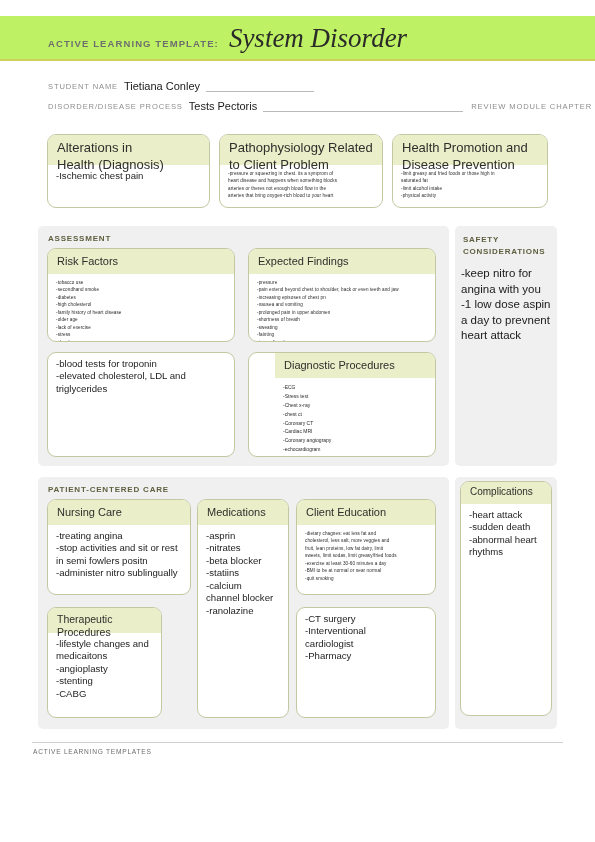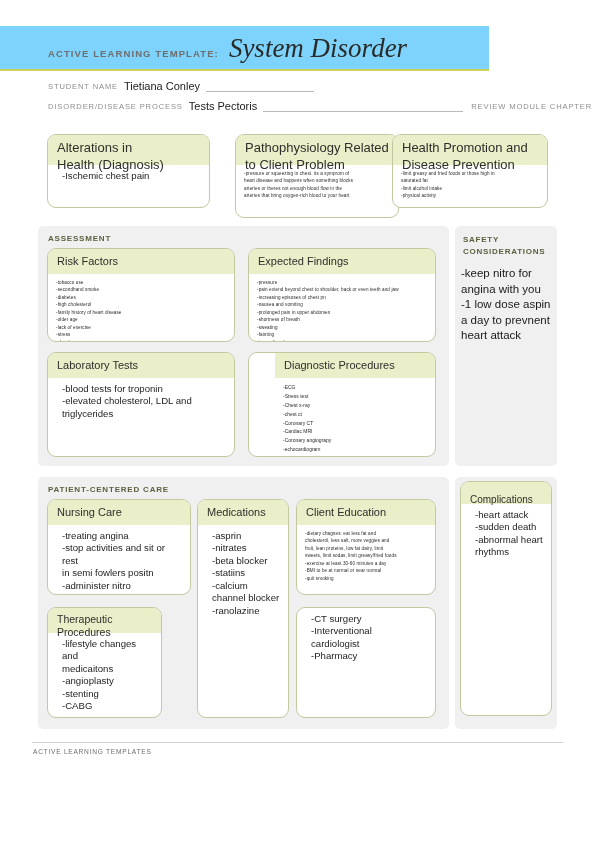--- a/index.html
+++ b/index.html
@@ -7,22 +7,22 @@
     width:595px;height:842px;
     background:#ffffff;
     font-family:"Liberation Sans", sans-serif;
     color:#231f20;
     overflow:hidden;
   }
   .page{position:relative;width:595px;height:842px;}
 
   
   .banner{
-    position:absolute;left:0;top:26px;width:489px;height:45px;
-    background:#7dd3fc;
+    position:absolute;left:0;top:16px;width:595px;height:45px;
+    background:#bef264;
     border-bottom:2px solid #cdd05b;
     box-sizing:border-box;
   }
   .banner-inner{
     position:absolute;left:48px;bottom:7px;
     display:flex;align-items:baseline;
   }
   .alt-label{
     font-size:9.5px;letter-spacing:1.1px;color:#6e6e6e;
     font-weight:600;text-transform:uppercase;
@@ -72,21 +72,21 @@
   .card-head .htxt{
     font-size:10.5px;color:#2f2f2b;line-height:1.28;
     white-space:pre-line;
   }
   .card-head.big .htxt{font-size:13px;}
   .card-body{
     padding:5px 8px 4px 8px;
     box-sizing:border-box;
   }
   .body-sm{font-size:4.6px;line-height:1.62;color:#2b2b2b;white-space:pre-line;letter-spacing:0.1px;}
-  .body-md{font-size:9.6px;line-height:1.3;color:#1d1d1d;white-space:pre-line;margin-left:6px;}
+  .body-md{font-size:9.6px;line-height:1.3;color:#1d1d1d;white-space:pre-line;}
   .body-xs{font-size:5px;line-height:1.78;color:#2b2b2b;white-space:pre-line;}
 
   
   .panel{
     position:absolute;
     background:#f0f0f0;
     border-radius:5px;
     box-sizing:border-box;
   }
   .panel-title{
@@ -147,21 +147,21 @@
   <div class="card" style="left:47px;top:134px;width:163px;height:74px;">
     <div class="card-head big" style="height:30px;">
       <div class="htxt">Alterations in
 Health (Diagnosis)</div>
     </div>
     <div class="card-body">
       <div class="body-md">-Ischemic chest pain</div>
     </div>
   </div>
 
-  <div class="card" style="left:235px;top:134px;width:164px;height:84px;">
+  <div class="card" style="left:219px;top:134px;width:164px;height:74px;">
     <div class="card-head big" style="height:30px;">
       <div class="htxt">Pathophysiology Related
 to Client Problem</div>
     </div>
     <div class="card-body">
       <div class="body-sm">-pressure or squeezing in chest. its a symprom of
 heart disease and happens when something blocks
 arteries or theres not enough blood flow in the
 arteries that bring oxygen-rich blood to your heart</div>
     </div>
@@ -212,23 +212,20 @@
 -nausea and vomiting
 -prolonged pain in upper abdomen
 -shortness of breath
 -sweating
 -fainting
 -impending doom</div>
     </div>
   </div>
 
   <div class="card" style="left:47px;top:352px;width:188px;height:105px;">
-    <div class="card-head" style="height:25px;">
-      <div class="htxt" style="font-size:11px;">Laboratory Tests</div>
-    </div>
     <div class="card-body">
       <div class="body-md">-blood tests for troponin
 -elevated cholesterol, LDL and
 triglycerides</div>
     </div>
   </div>
 
   <div class="card" style="left:248px;top:352px;width:188px;height:105px;padding-left:26px;">
     <div class="card-head" style="height:25px;">
       <div class="htxt" style="font-size:11px;">Diagnostic Procedures</div>
@@ -316,21 +313,21 @@
     <div class="card-body">
       <div class="body-md">-CT surgery
 -Interventional
 cardiologist
 -Pharmacy</div>
     </div>
   </div>
 
   <div class="sidepanel" style="left:455px;top:477px;width:102px;height:252px;"></div>
   <div class="card" style="left:460px;top:481px;width:92px;height:235px;">
-    <div class="card-head" style="height:22px;padding-top:12px;">
+    <div class="card-head" style="height:22px;padding-top:4px;">
       <div class="htxt" style="font-size:10px;">Complications</div>
     </div>
     <div class="card-body">
       <div class="body-md">-heart attack
 -sudden death
 -abnormal heart
 rhythms</div>
     </div>
   </div>
 

